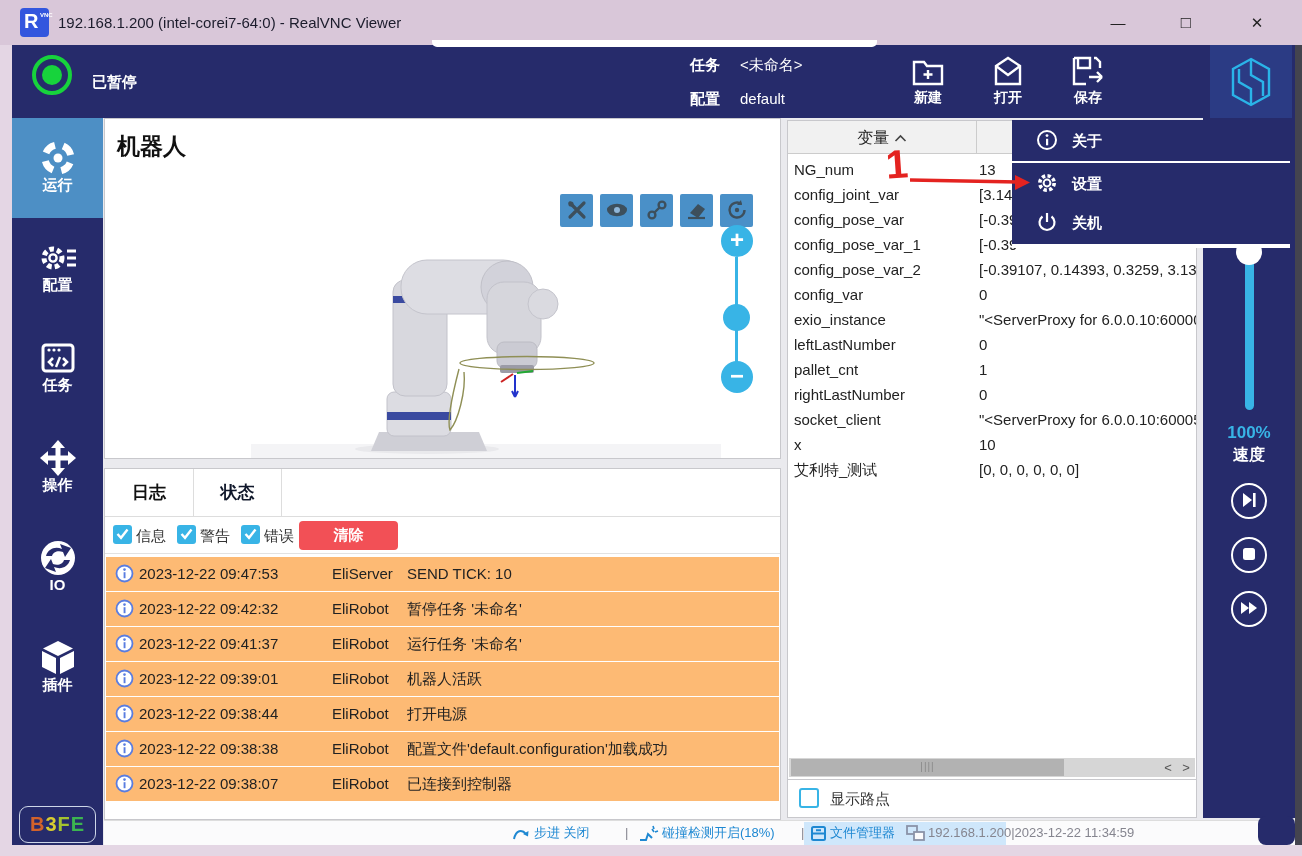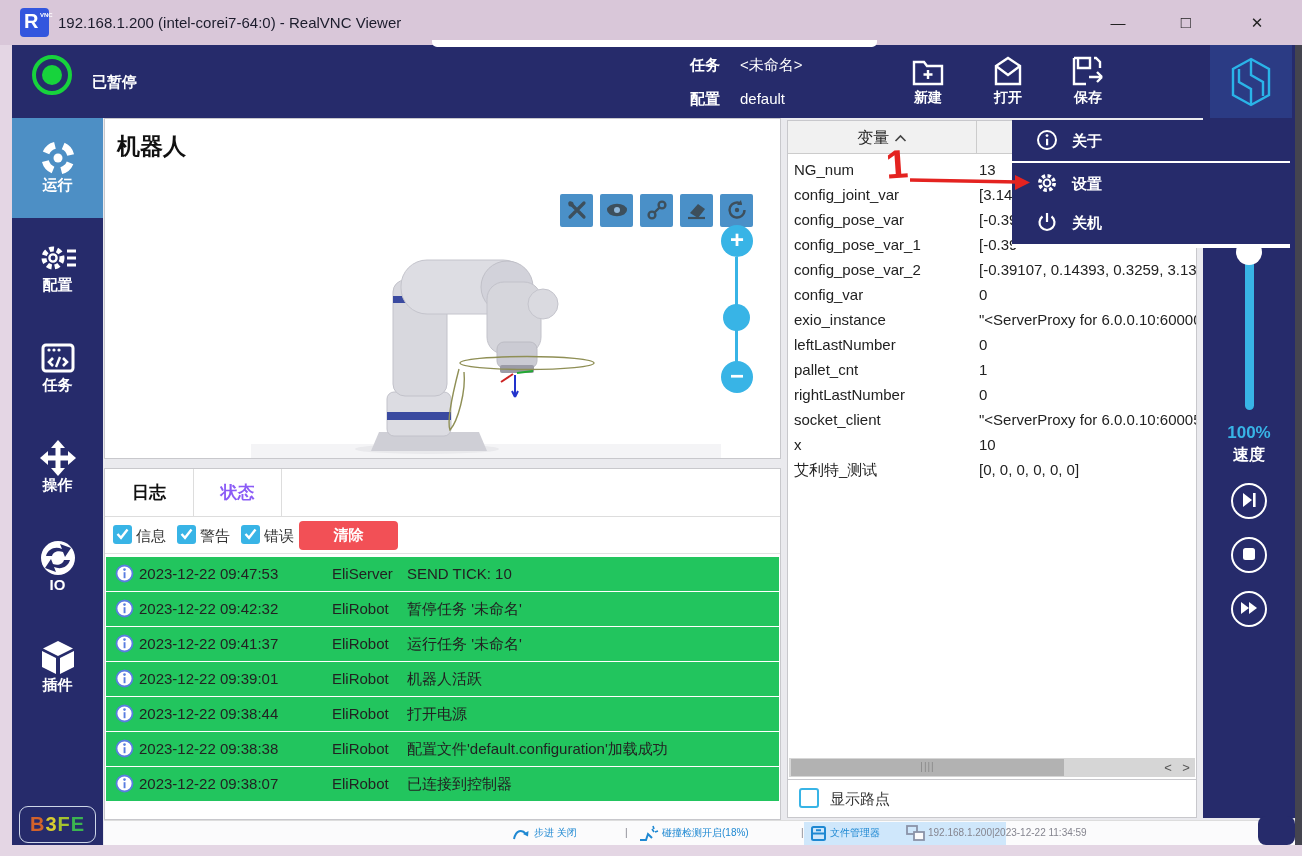--- a/index.html
+++ b/index.html
@@ -49,28 +49,28 @@
   .panel-title { left:12px; top:12px; font-size:23px; font-weight:bold; color:#111; }
   .vt-btn { top:75px; width:33px; height:33px; background:#4a90c8; border-radius:2px; cursor:pointer; text-align:center; padding-top:4px; }
   .zoomctl-line { left:630px; top:138px; width:3px; height:120px; background:#38b4e6; }
   .zoom-circle { width:32px; height:32px; background:#38b4e6; border-radius:50%; color:#fff; text-align:center; line-height:30px; font-size:24px; font-weight:bold; cursor:pointer; }
   .zoom-knob { left:618px; top:185px; width:27px; height:27px; background:#38b4e6; border-radius:50%; cursor:pointer; }
 
   
   .log-panel { left:104px; top:468px; width:677px; height:352px; background:#fff; border:1px solid #c8c8cc; }
   .tab { top:0; height:48px; line-height:48px; text-align:center; font-size:17px; font-weight:bold; border-right:1px solid #ddd; cursor:pointer; background:#fff; }
   .tab.active { color:#111; }
-  .tab.inactive { color:#8b5cf6; }
+  .tab.inactive { color:#0f172a; }
   .tab-row-border { left:0; top:47px; width:675px; height:1px; background:#ddd; }
   .filter-row { left:0; top:48px; width:675px; height:37px; border-bottom:1px solid #e2e2e2; }
   .cb { top:8px; width:19px; height:19px; border-radius:3px; cursor:pointer; }
   .cb.checked { background:#38b4e6; text-align:center; }
   .cb-label { top:0; height:37px; line-height:37px; font-size:15px; color:#333; }
   .clear-btn { left:194px; top:4px; width:99px; height:29px; background:#f25056; color:#fff; border:none; border-radius:4px; font-size:15px; font-weight:bold; cursor:pointer; font-family:"Liberation Sans",sans-serif; }
-  .log-row { left:1px; width:673px; height:34px; background:#22c55e; }
+  .log-row { left:1px; width:673px; height:34px; background:#fdba74; }
   .log-ic { left:9px; top:7px; }
   .log-time { left:33px; top:0; height:34px; line-height:34px; font-size:15px; color:#222; }
   .log-src  { left:226px; top:0; height:34px; line-height:34px; font-size:15px; color:#222; }
   .log-msg  { left:301px; top:0; height:34px; line-height:34px; font-size:15px; color:#222; }
 
   
   .vars-panel { left:787px; top:120px; width:410px; height:660px; background:#fff; border:1px solid #c8c8cc; overflow:hidden; }
   .vars-header { left:0; top:0; width:408px; height:33px; background:#f1f1f1; border-bottom:1px solid #ccc; }
   .vars-header .divider { position:absolute; left:188px; top:0; width:1px; height:33px; background:#ccc; }
   .vars-header .ht { position:absolute; left:0; width:188px; text-align:center; line-height:33px; font-size:16px; font-weight:normal; color:#222; }
@@ -87,21 +87,21 @@
   
   .right-strip { left:1203px; top:118px; width:92px; height:700px; background:#262b6b; }
   .slider-track { left:42px; top:134px; width:9px; height:158px; background:#38b4e6; border-radius:5px; }
   .slider-thumb { left:33px; top:121px; width:26px; height:26px; background:#fff; border-radius:50%; cursor:pointer; }
   .speed-pct { left:0; top:305px; width:92px; text-align:center; color:#38b4e6; font-size:17px; font-weight:bold; }
   .speed-lab { left:0; top:327px; width:92px; text-align:center; color:#fff; font-size:16px; font-weight:bold; }
   .pb-btn { left:28px; width:36px; height:36px; border:2.5px solid #fff; border-radius:50%; cursor:pointer; text-align:center; padding-top:5px; }
 
   
   .statusbar { left:104px; top:820px; width:1191px; height:25px; background:#fbfbfc; border-top:1px solid #ddd; }
-  .sb { position:absolute; top:0; height:25px; line-height:24px; font-size:10px; }
+  .sb { position:absolute; top:0; height:25px; line-height:24px; font-size:13px; }
   .sb.blue { color:#1e88d2; }
   .sb.gray { color:#85858f; }
   .sb-ic { position:absolute; top:4px; }
   .fm-hl { position:absolute; left:700px; top:1px; width:202px; height:23px; background:#cfe7fb; }
   .navy-corner { left:1258px; top:816px; width:37px; height:29px; background:#262b6b; border-radius:8px; }
 
   
   .ctx-menu { left:1012px; top:120px; width:278px; height:128px; background:#fff; z-index:40; }
   .ctx-item { position:absolute; left:0; width:278px; height:41px; background:#262b6b; cursor:pointer; }
   .ctx-item .ic { position:absolute; left:24px; top:9px; }

